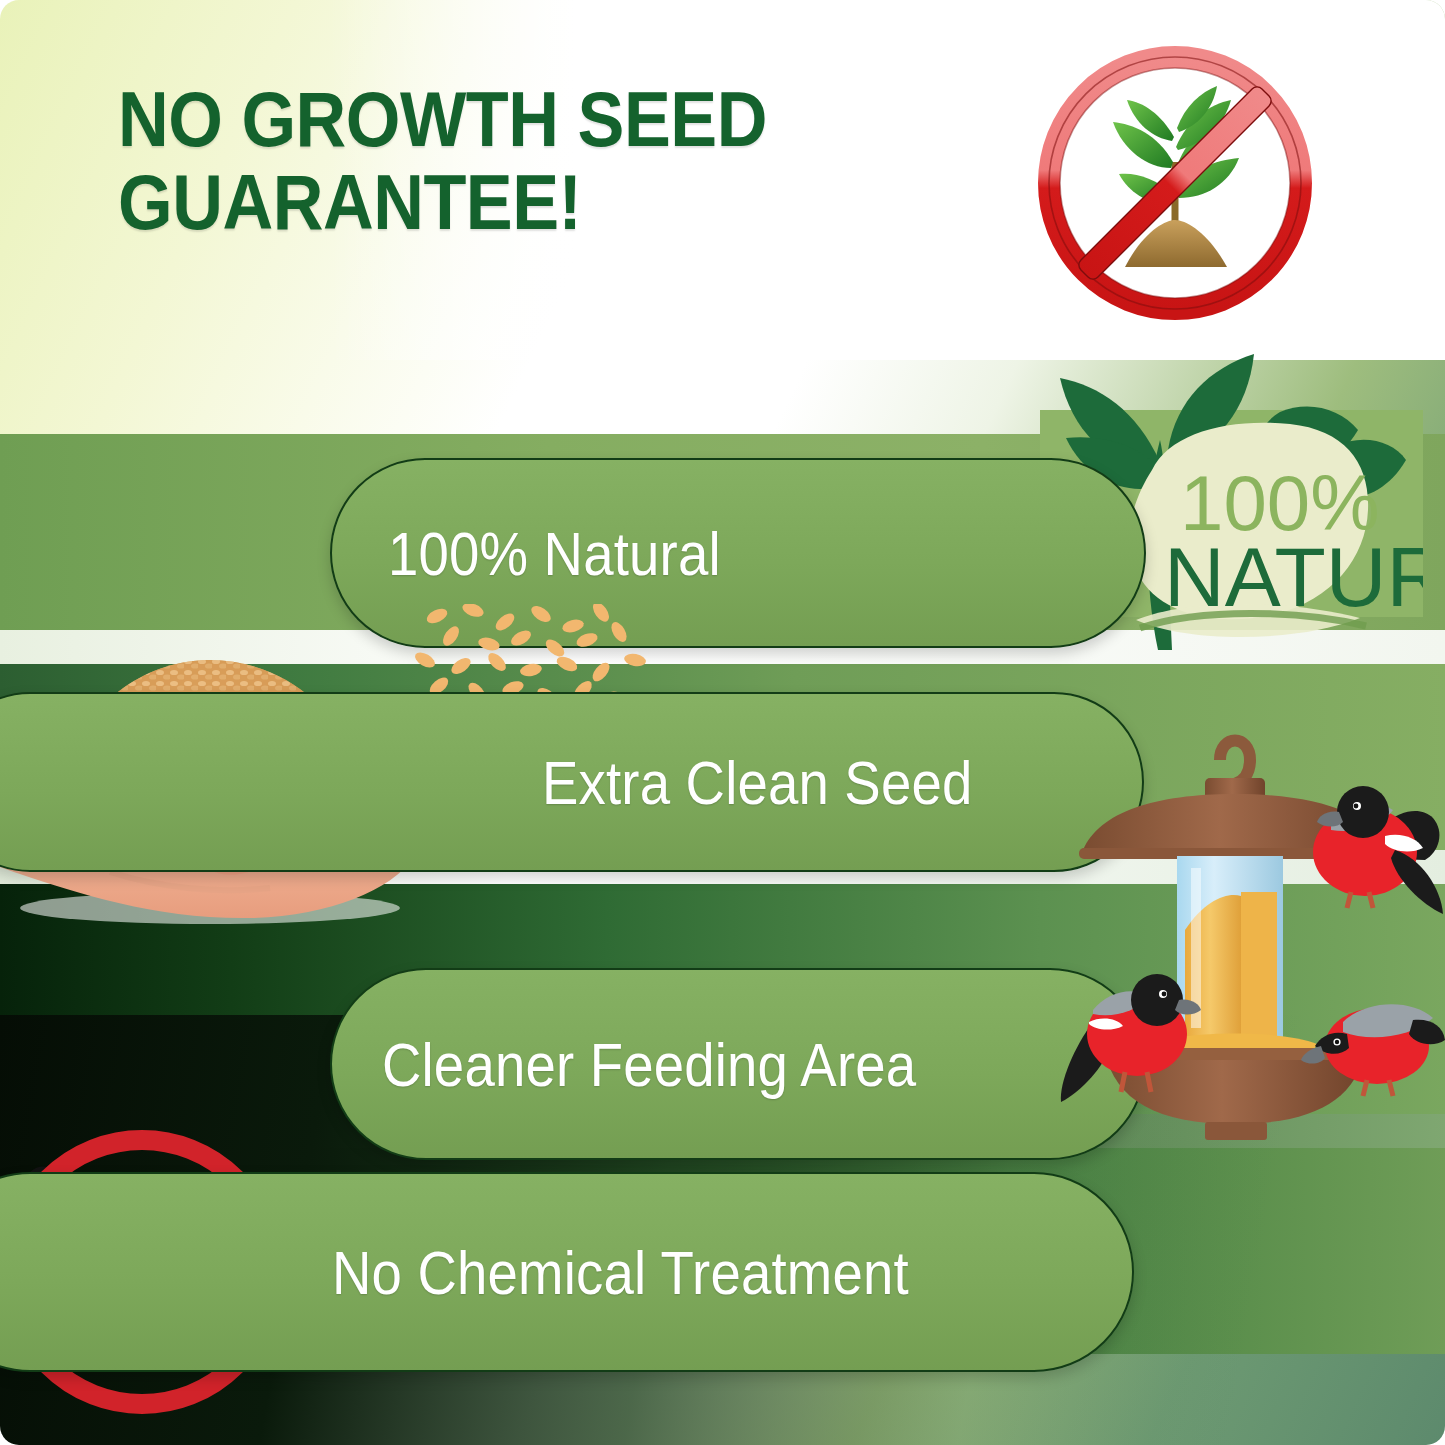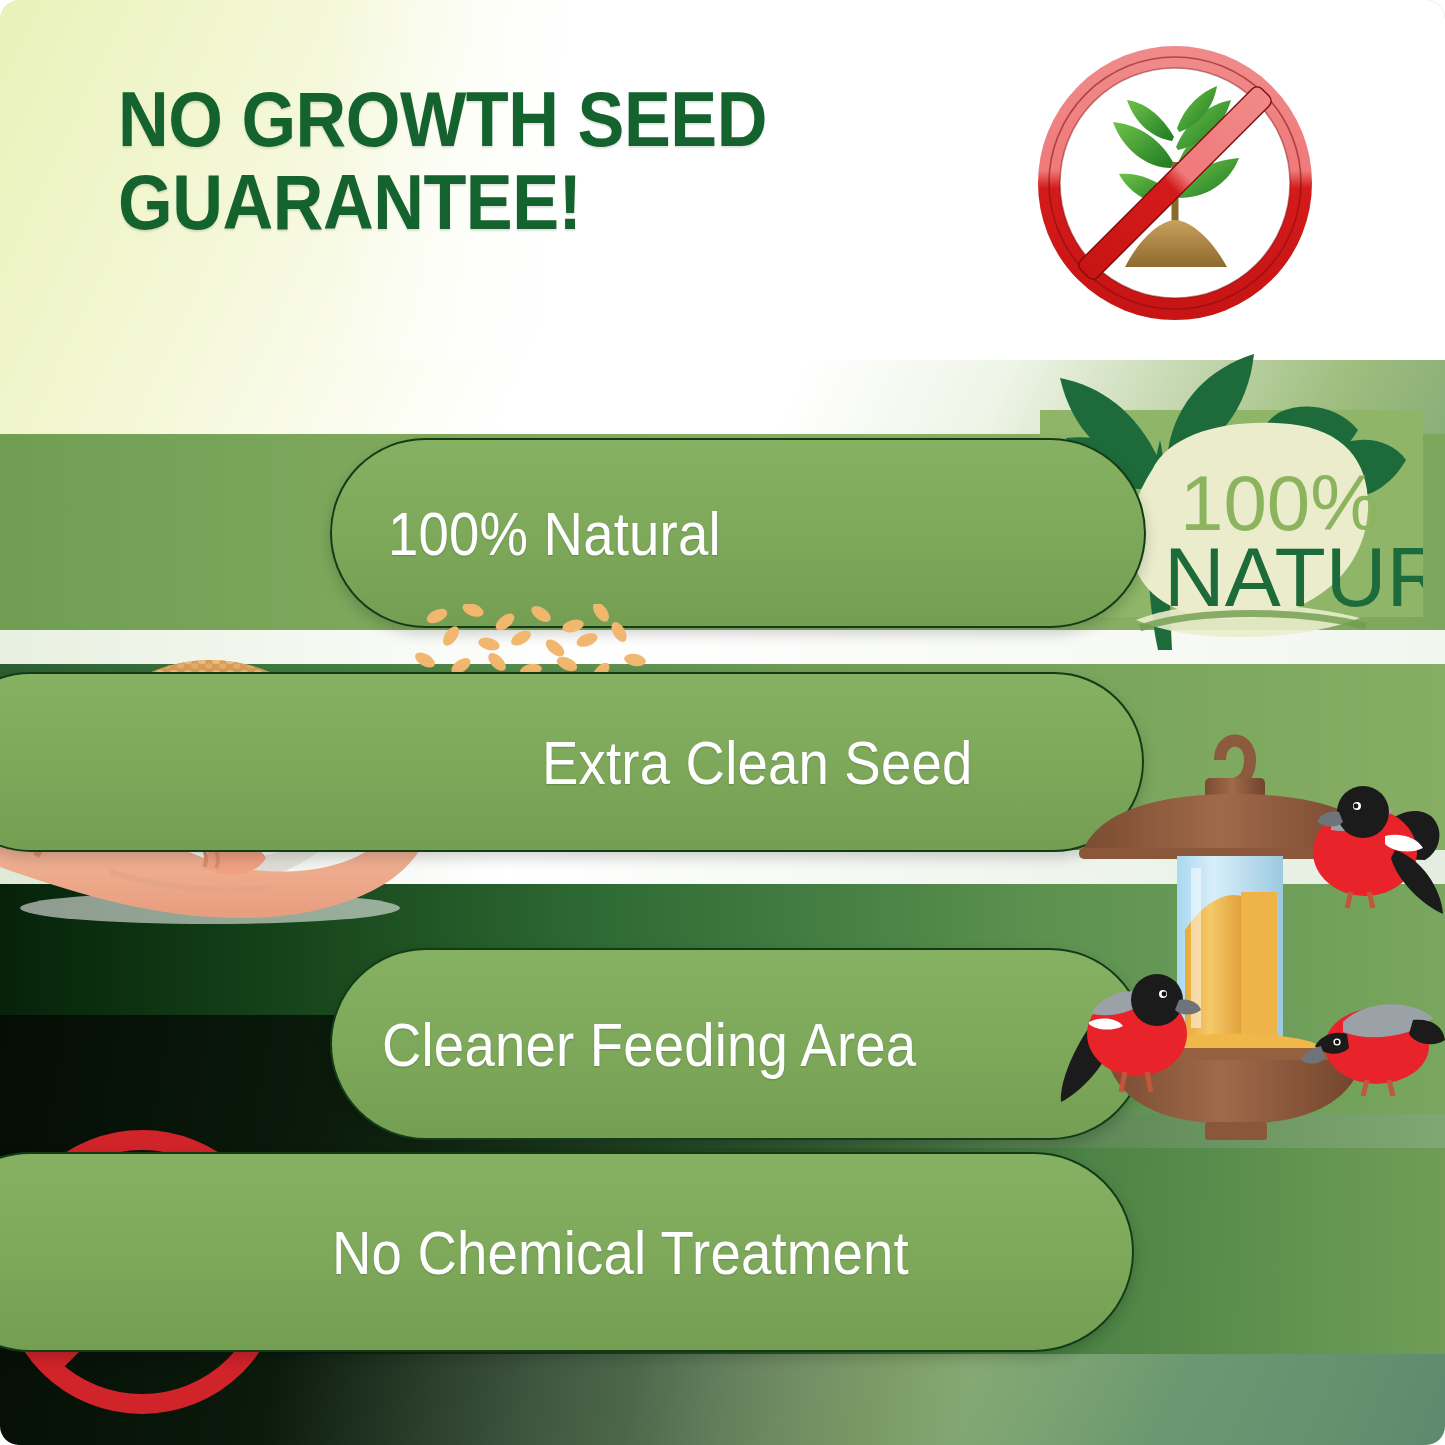--- a/index.html
+++ b/index.html
@@ -37,20 +37,21 @@
   .band.b3{top:884px;height:230px;background:linear-gradient(90deg,#06220a 0%,#123d16 16%,#2f6b34 42%,#5c9150 72%,#7aa75f 100%);}
   .band.b4{top:1148px;height:206px;background:linear-gradient(90deg,#061206 0%,#0c2810 18%,#24561f 44%,#4c8444 74%,#6f9d57 100%);}
   .bandlight{position:absolute;left:0;width:1445px;background:#ffffff;}
 
   
   .pill{
     position:absolute;display:flex;align-items:center;
     background:linear-gradient(180deg,#86b163 0%,#7da85a 55%,#749e52 100%);
     border:2px solid #123c16;
     box-shadow:0 6px 14px rgba(0,0,0,.18);
+    margin-top:20px;
   }
   .pill span{
     color:#ffffff;font-family:"Liberation Sans",sans-serif;font-weight:400;
     letter-spacing:.2px;white-space:nowrap;
     text-shadow:0 1px 2px rgba(0,0,0,.18);
     transform:scaleX(.88);transform-origin:left center;
   }
   #pill1{left:330px;top:438px;width:812px;height:186px;border-radius:96px;}
   #pill1 span{font-size:62px;margin-left:56px;}
   #pill2{left:-60px;top:672px;width:1200px;height:176px;border-radius:92px;}

